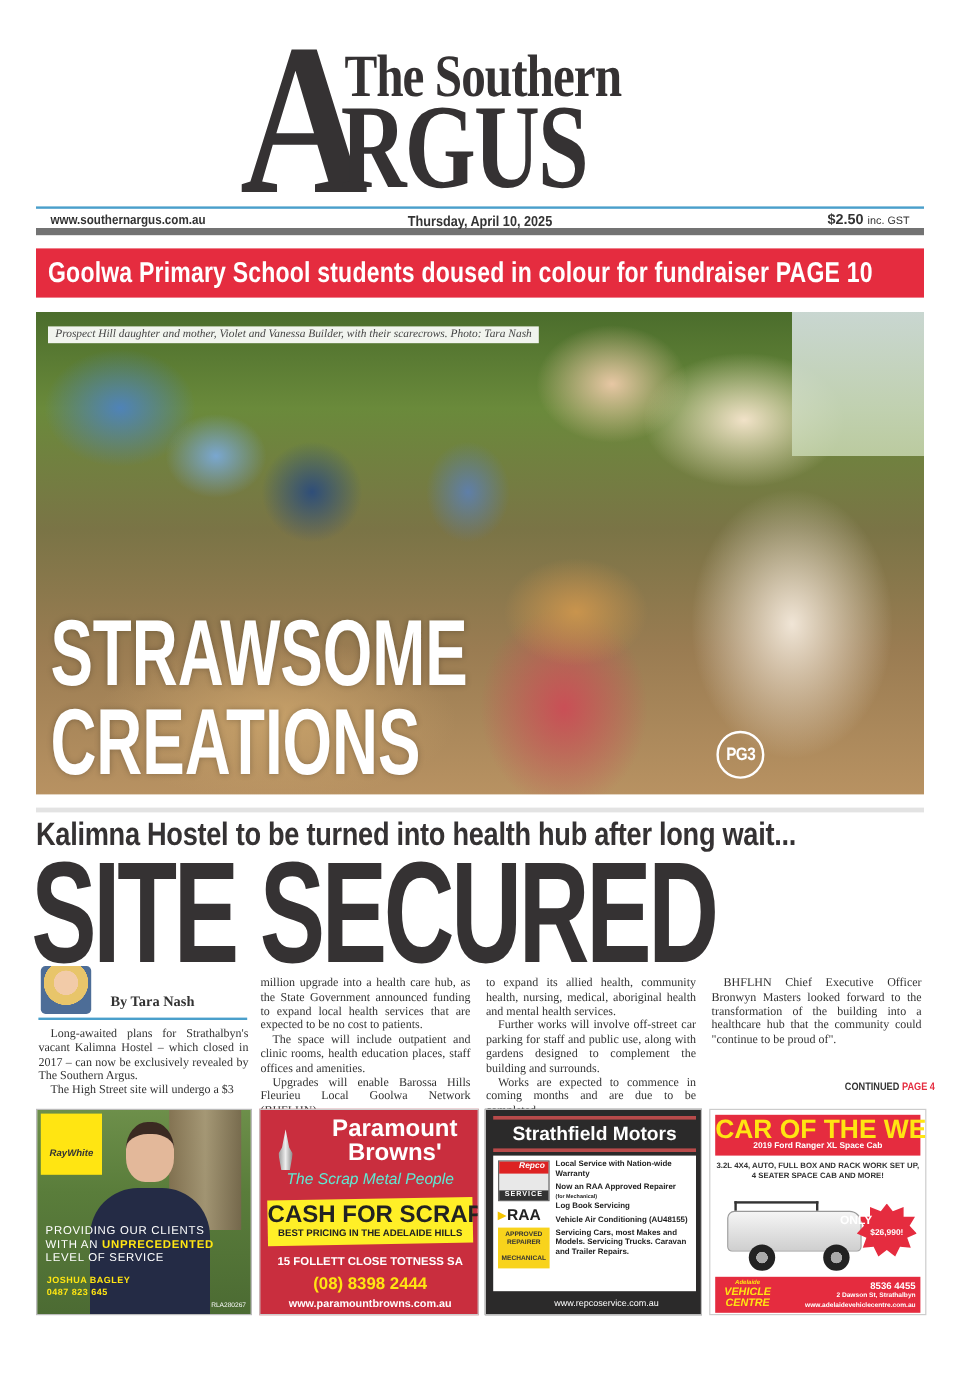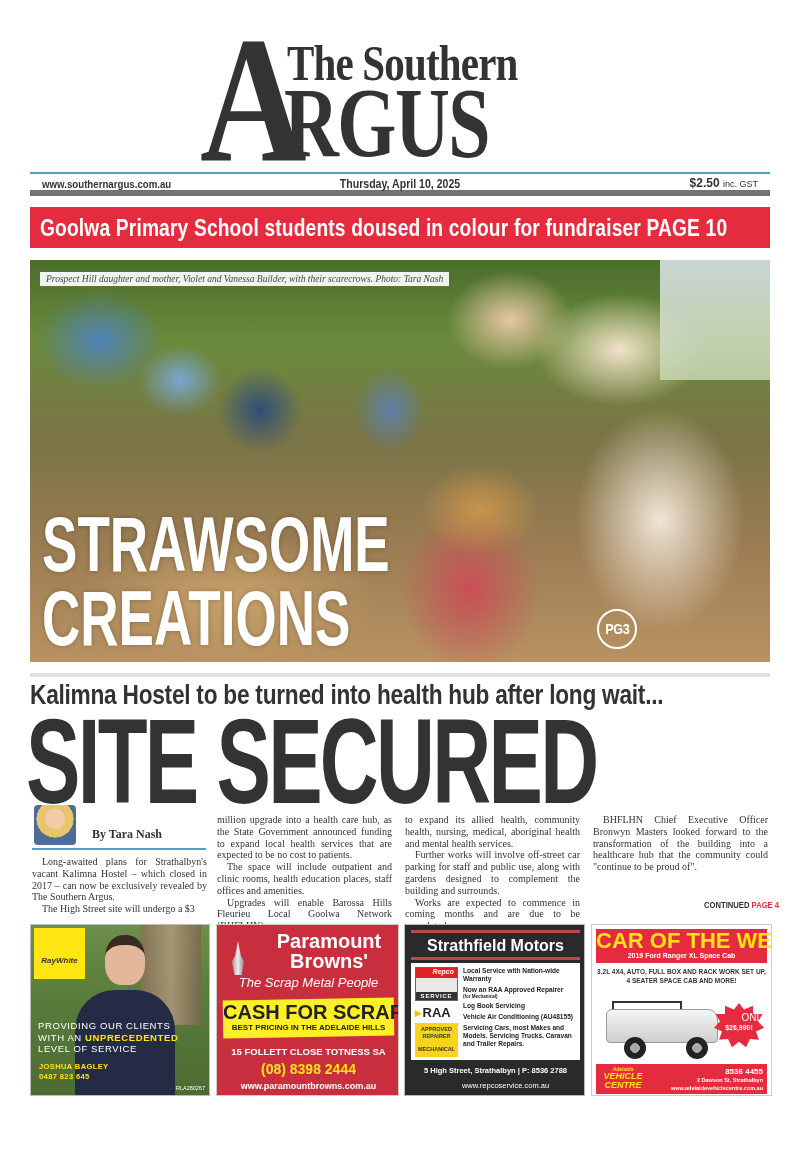--- a/index.html
+++ b/index.html
@@ -74,32 +74,32 @@
   .ad-raywhite .logo { position: absolute; left: 3px; top: 3px; width: 51px; height: 51px; background: #ffe512; color: #333; font-size: 8px; font-weight: bold; font-style: italic; text-align: center; padding-top: 28px; }
   .ad-raywhite .tag { position: absolute; left: 7px; top: 95px; font-size: 9.5px; color: #fff; line-height: 11.5px; letter-spacing: 0.6px; white-space: nowrap; }
   .ad-raywhite .tag .hl { color: #ffe512; font-weight: bold; }
   .ad-raywhite .agent { position: absolute; left: 8px; top: 137px; font-size: 7.5px; font-weight: bold; color: #ffe512; line-height: 9.5px; letter-spacing: 0.4px; }
   .ad-raywhite .lic { position: absolute; right: 4px; bottom: 4px; font-size: 5.5px; color: #fff; }
 
   .ad-paramount { left: 216px; width: 183px; background: #c92e3e; border: 1px solid #ccc; }
   .ad-paramount .spire { position: absolute; left: 15px; top: 16px; width: 12px; height: 34px; background: linear-gradient(90deg, #999, #eee, #888); clip-path: polygon(50% 0, 75% 45%, 100% 60%, 80% 100%, 20% 100%, 0 60%, 25% 45%); }
   .ad-paramount .name1 { position: absolute; left: 42px; top: 6px; width: 140px; text-align: center; color: #fff; font-weight: bold; font-size: 20px; line-height: 20px; }
   .ad-paramount .name2 { position: absolute; left: 42px; top: 26px; width: 140px; text-align: center; color: #fff; font-weight: bold; font-size: 20px; line-height: 20px; }
-  .ad-paramount .tagline { position: absolute; left: 0; width: 183px; top: 50px; text-align: center; color: #ffffff; font-style: italic; font-size: 13px; }
+  .ad-paramount .tagline { position: absolute; left: 0; width: 183px; top: 50px; text-align: center; color: #5eead4; font-style: italic; font-size: 13px; }
   .ad-paramount .band { position: absolute; left: 6px; top: 74px; width: 171px; height: 38px; background: #ffef27; transform: rotate(-1deg); }
   .ad-paramount .cash { position: absolute; left: 6px; top: 77px; width: 171px; text-align: center; color: #222; font-weight: bold; font-size: 20px; line-height: 20px; white-space: nowrap; }
   .ad-paramount .best { position: absolute; left: 6px; top: 98px; width: 171px; text-align: center; color: #222; font-weight: bold; font-size: 8px; white-space: nowrap; }
   .ad-paramount .addr { position: absolute; left: 0; width: 183px; top: 121px; text-align: center; color: #fff; font-weight: bold; font-size: 9.5px; }
   .ad-paramount .phone { position: absolute; left: 0; width: 183px; top: 133px; text-align: center; color: #ffe512; font-weight: bold; font-size: 14px; line-height: 22px; }
   .ad-paramount .web { position: absolute; left: 0; width: 183px; top: 156px; text-align: center; color: #fff; font-weight: bold; font-size: 9px; }
 
   .ad-strathfield { left: 404px; width: 181px; background: #2b2a2a; }
   .ad-strathfield .stripe { position: absolute; left: 6px; width: 169px; height: 3px; background: #b84a4a; }
   .ad-strathfield .title { position: absolute; left: 0; width: 181px; top: 12px; text-align: center; color: #fff; font-weight: bold; font-size: 16px; }
-  .ad-strathfield .panel { position: absolute; left: 6px; top: 38px; width: 169px; height: 97px; background: #fff; }
+  .ad-strathfield .panel { position: absolute; left: 6px; top: 38px; width: 169px; height: 113px; background: #fff; }
   .ad-strathfield .repco { position: absolute; left: 4px; top: 4px; width: 43px; height: 34px; background: #e8e8e8; border: 1px solid #666; }
   .ad-strathfield .repco-top { position: absolute; left: 0; top: 0; width: 41px; height: 10px; background: #d22; color: #fff; font-size: 7px; font-weight: bold; font-style: italic; text-align: right; padding-right: 3px; }
   .ad-strathfield .repco-svc { position: absolute; left: 0; bottom: 0; width: 41px; height: 8px; background: #333; color: #fff; font-size: 6px; font-weight: bold; text-align: center; letter-spacing: 0.8px; line-height: 8px; }
   .ad-strathfield .raa { position: absolute; left: 4px; top: 42px; font-size: 13px; font-weight: bold; color: #222; }
   .ad-strathfield .raa::before { content: "\25B8"; color: #f4c400; margin-right: 1px; }
   .ad-strathfield .approved { position: absolute; left: 4px; top: 60px; width: 43px; height: 34px; background: #f8d31c; font-size: 5.5px; font-weight: bold; color: #333; text-align: center; line-height: 7px; padding-top: 3px; }
   .ad-strathfield .approved .mech { display: block; margin-top: 6px; }
   .ad-strathfield ul { position: absolute; left: 52px; top: 4px; width: 116px; list-style: none; font-size: 6.6px; font-weight: bold; color: #222; line-height: 8px; }
   .ad-strathfield li { margin-bottom: 3px; }
   .ad-strathfield li small { font-size: 4.5px; display: block; line-height: 5px; }
@@ -110,21 +110,21 @@
   .ad-cotw .top { position: absolute; left: 4px; top: 4px; width: 171px; height: 34px; background: #e52c3f; }
   .ad-cotw .title { position: absolute; left: 0; width: 171px; top: 1px; text-align: center; color: #ffe512; font-weight: bold; font-size: 22px; line-height: 22px; white-space: nowrap; }
   .ad-cotw .sub { position: absolute; left: 0; width: 171px; top: 23px; text-align: center; color: #fff; font-weight: bold; font-size: 7px; }
   .ad-cotw .desc { position: absolute; left: 4px; width: 171px; top: 43px; text-align: center; color: #333; font-weight: bold; font-size: 6.5px; line-height: 8.5px; }
   .ad-cotw .truck { position: absolute; left: 14px; top: 70px; width: 112px; height: 66px; }
   .ad-cotw .truck .body { position: absolute; left: 0; top: 14px; width: 112px; height: 34px; background: linear-gradient(180deg, #f5f5f5, #cfcfcf); border-radius: 6px 10px 4px 4px; border: 1px solid #999; }
   .ad-cotw .truck .rack { position: absolute; left: 6px; top: 6px; width: 70px; height: 8px; border-top: 2px solid #333; border-left: 2px solid #333; border-right: 2px solid #333; }
   .ad-cotw .truck .w1, .ad-cotw .truck .w2 { position: absolute; top: 42px; width: 22px; height: 22px; border-radius: 50%; background: radial-gradient(circle, #aaa 0 30%, #222 32%); }
   .ad-cotw .truck .w1 { left: 18px; } .ad-cotw .truck .w2 { left: 80px; }
   .ad-cotw .starburst { position: absolute; left: 122px; top: 78px; width: 50px; height: 46px; background: #e52c3f; clip-path: polygon(50% 0,60% 14%,78% 6%,78% 24%,97% 24%,88% 40%,100% 54%,84% 62%,90% 80%,72% 78%,64% 96%,50% 84%,36% 96%,28% 78%,10% 80%,16% 62%,0 54%,12% 40%,3% 24%,22% 24%,22% 6%,40% 14%); }
-  .ad-cotw .only { position: absolute; left: 126px; width: 50px; top: 88px; text-align: right; color: #fff; font-weight: normal; font-size: 10px; line-height: 10px; }
+  .ad-cotw .only { position: absolute; left: 108px; width: 50px; top: 88px; text-align: left; color: #fff; font-weight: bold; font-size: 10px; line-height: 10px; }
   .ad-cotw .price { position: absolute; left: 122px; width: 50px; top: 99px; text-align: center; color: #fff; font-weight: bold; font-size: 7px; }
   .ad-cotw .bottom { position: absolute; left: 4px; top: 139px; width: 171px; height: 30px; background: #e52c3f; }
   .ad-cotw .dealer { position: absolute; left: 2px; top: 2px; width: 50px; color: #ffe512; font-weight: bold; font-style: italic; font-size: 9px; line-height: 9px; text-align: center; }
   .ad-cotw .dealer small { display: block; font-size: 5px; line-height: 6px; }
   .ad-cotw .phone { position: absolute; right: 4px; top: 3px; color: #fff; font-weight: bold; font-size: 8px; }
   .ad-cotw .addr { position: absolute; right: 4px; top: 13px; color: #fff; font-weight: bold; font-size: 5.5px; }
   .ad-cotw .web { position: absolute; right: 4px; top: 21px; color: #fff; font-weight: bold; font-size: 5.5px; }
 </style>
 </head>
 <body>

